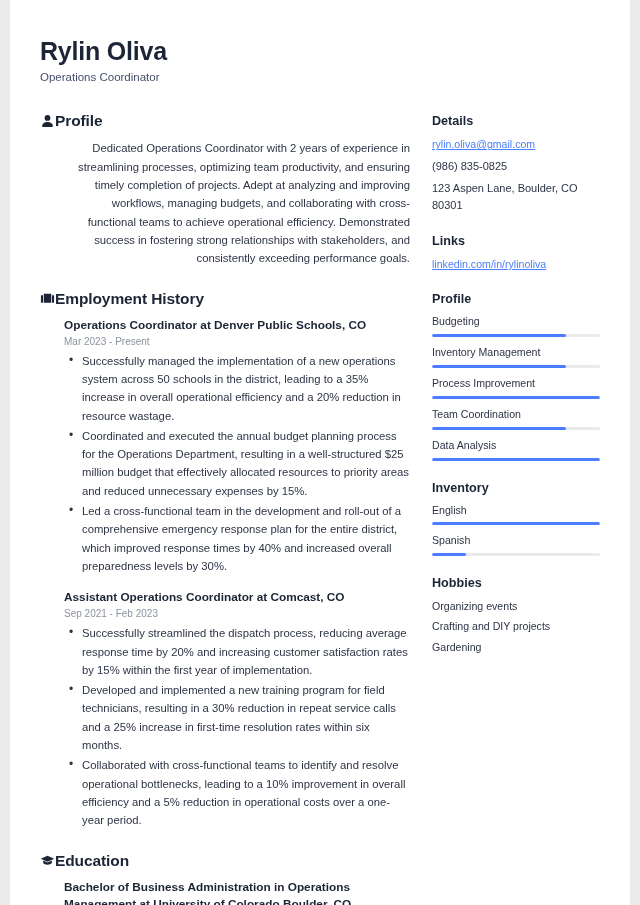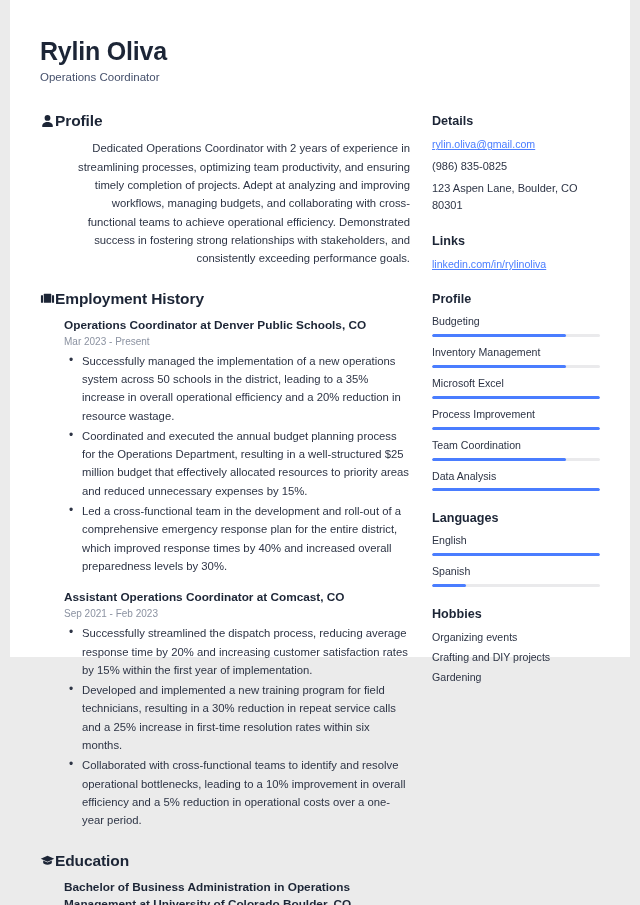--- a/index.html
+++ b/index.html
@@ -8,21 +8,21 @@
     width: 640px;
     height: 905px;
     background: #ebebeb;
     font-family: "Liberation Sans", sans-serif;
     overflow: hidden;
   }
 
   .page {
     position: relative;
     width: 620px;
-    height: 657px;
+    height: 905px;
     margin: 0 auto;
     background: #ffffff;
     padding: 0;
   }
 
   
   .header {
     padding: 38px 30px 0 30px;
   }
   .name {
@@ -287,47 +287,41 @@
               <div class="bar-fill" style="width: 80%;"></div>
             </div>
         </div>
         <div class="skill">
           <div class="skill-name">Inventory Management</div>
           <div class="bar-track">
               <div class="bar-fill" style="width: 80%;"></div>
             </div>
         </div>
         <div class="skill">
-          <div class="skill-name">Microsoft Excel</div>
+          <div class="skill-name">Process Improvement</div>
           <div class="bar-track">
               <div class="bar-fill" style="width: 100%;"></div>
             </div>
         </div>
         <div class="skill">
-          <div class="skill-name">Process Improvement</div>
+          <div class="skill-name">Team Coordination</div>
+          <div class="bar-track">
+              <div class="bar-fill" style="width: 80%;"></div>
+            </div>
+        </div>
+        <div class="skill">
+          <div class="skill-name">Data Analysis</div>
           <div class="bar-track">
               <div class="bar-fill" style="width: 100%;"></div>
             </div>
         </div>
-        <div class="skill">
-          <div class="skill-name">Team Coordination</div>
-          <div class="bar-track">
-              <div class="bar-fill" style="width: 80%;"></div>
-            </div>
-        </div>
-        <div class="skill">
-          <div class="skill-name">Data Analysis</div>
-          <div class="bar-track">
-              <div class="bar-fill" style="width: 100%;"></div>
-            </div>
-        </div>
-      </div>
-
-      <div class="side-block">
-        <div class="side-title">Languages</div>
+      </div>
+
+      <div class="side-block">
+        <div class="side-title">Inventory</div>
         <div class="skill">
           <div class="skill-name">English</div>
           <div class="bar-track">
               <div class="bar-fill" style="width: 100%;"></div>
             </div>
         </div>
         <div class="skill">
           <div class="skill-name">Spanish</div>
           <div class="bar-track">
               <div class="bar-fill" style="width: 20%;"></div>

